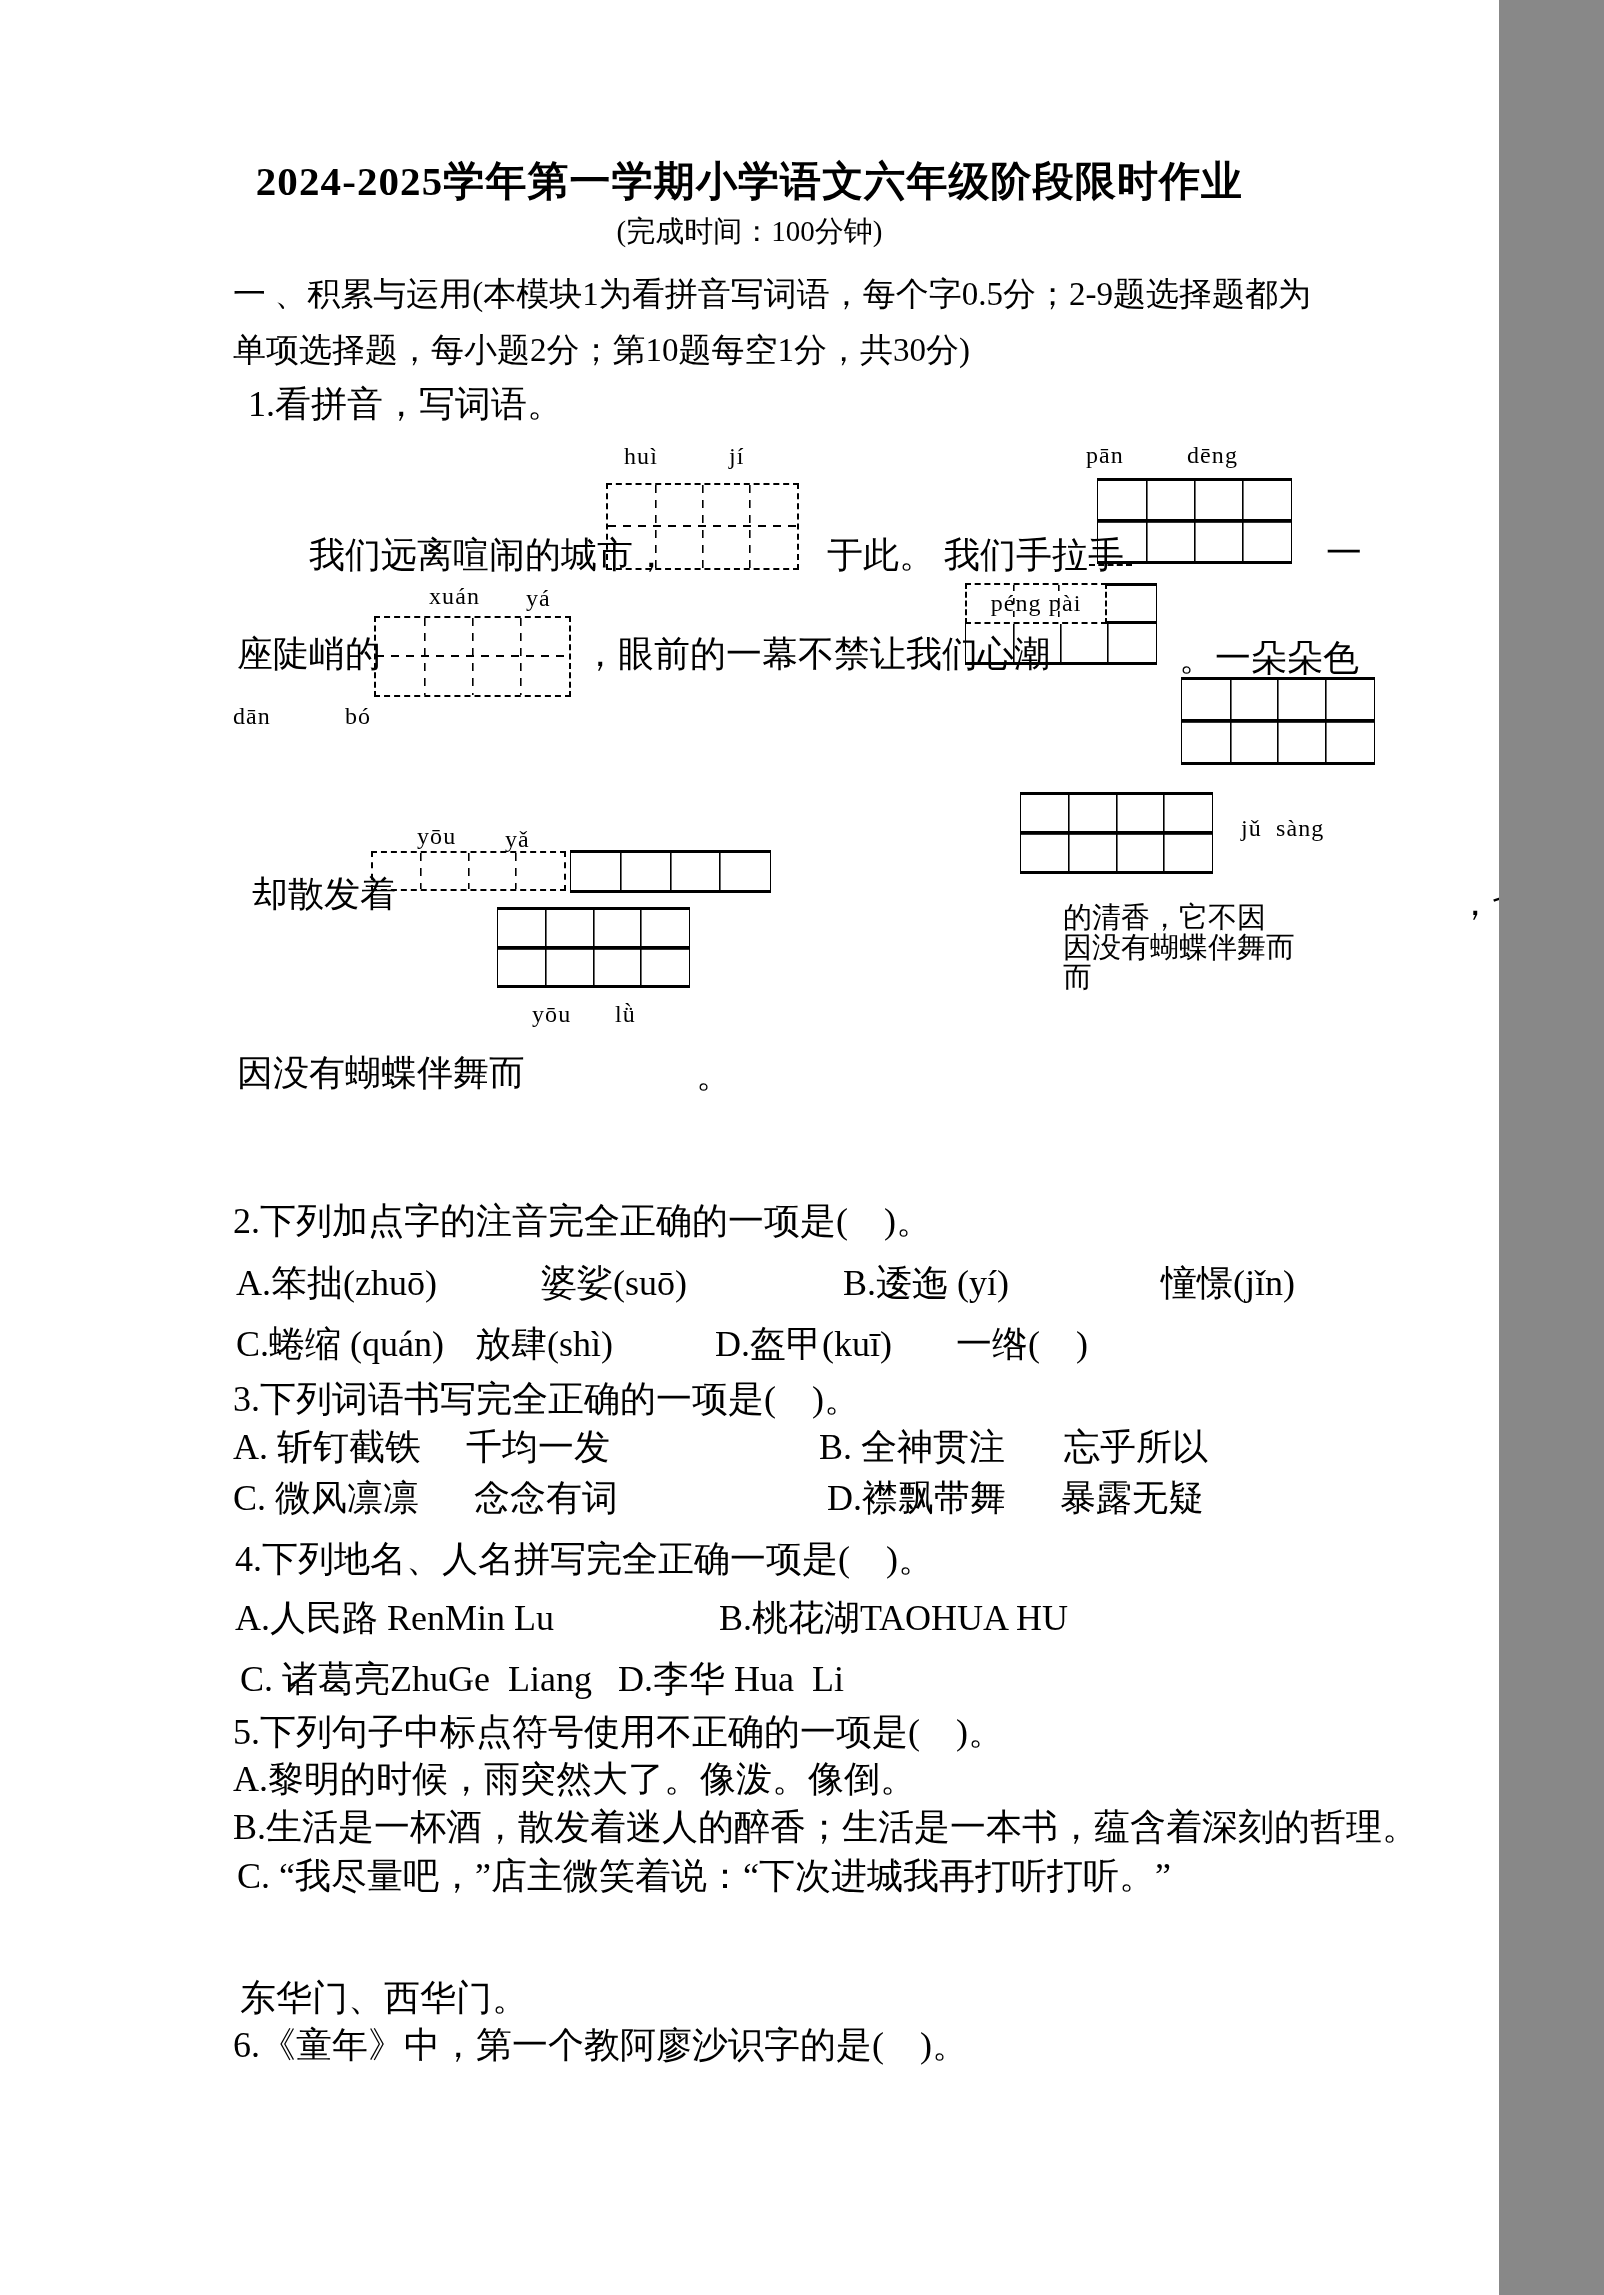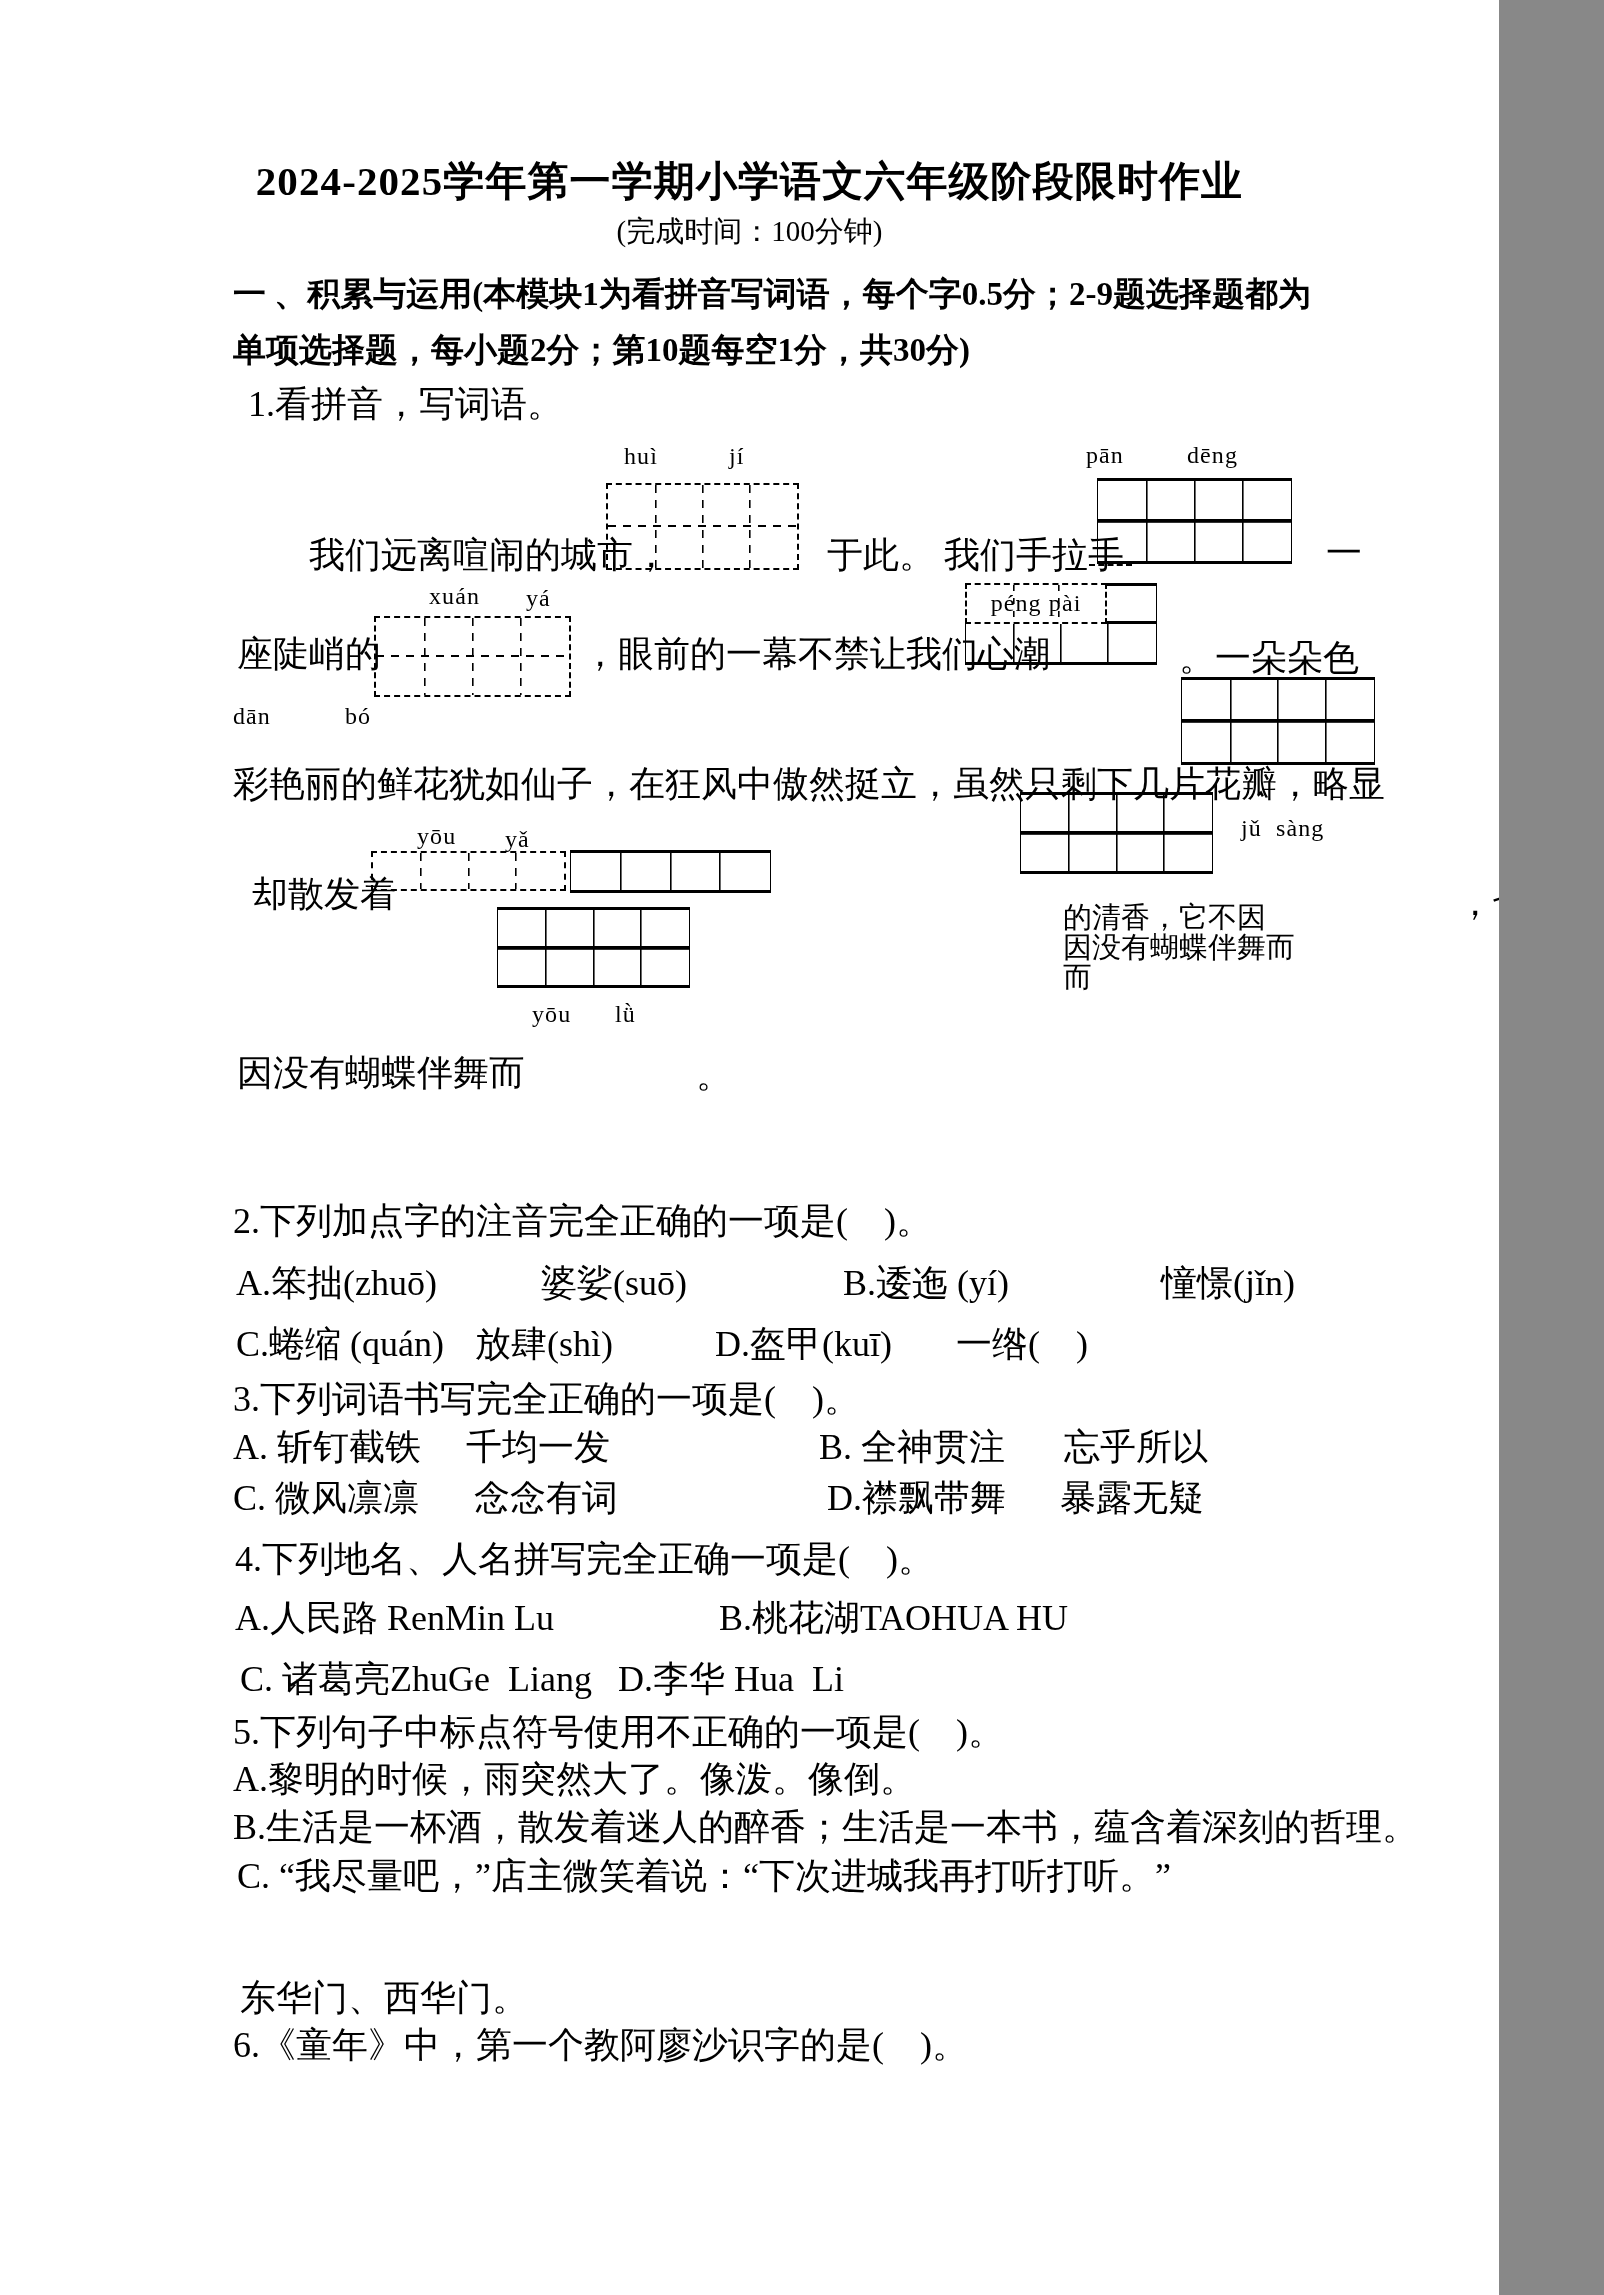--- a/index.html
+++ b/index.html
@@ -10,21 +10,21 @@
     font-family:"Liberation Serif","DejaVu Serif",serif;
     color:#000;
     overflow:hidden;
   }
   .t{position:absolute;white-space:pre;line-height:1.15;}
   .b{font-size:36px;}
   .small{font-size:29px;}
   .py{font-size:24px;letter-spacing:1.1px;}
   .title{left:0;width:100%;text-align:center;font-size:41px;font-weight:bold;letter-spacing:1.1px;}
   .subtitle{left:0;width:100%;text-align:center;font-size:29px;}
-  .h1{font-size:33px;font-weight:bold;}
+  .h1{font-size:33px;font-weight:normal;}
   
   .grid-solid{
     position:absolute;box-sizing:border-box;
     border:1.6px solid #000;border-top-width:3.8px;border-bottom-width:3.8px;
     background-image:
       linear-gradient(#000,#000),
       linear-gradient(#000,#000),linear-gradient(#000,#000),linear-gradient(#000,#000);
     background-size:100% 3.8px,1.6px 100%,1.6px 100%,1.6px 100%;
     background-position:0 center,25% 0,50% 0,75% 0;
     background-repeat:no-repeat;
@@ -122,21 +122,20 @@
   </div>
 
   <span class="t b" style="left:237px;top:634px;">座陡峭的</span>
   <span class="t b" style="left:582px;top:634px;">，眼前的一幕不禁让我们心潮</span>
   <span class="t b" style="left:1179px;top:638px;">。一朵朵色</span>
 
   <span class="t py" style="left:233px;top:703px;">dān</span>
   <span class="t py" style="left:345px;top:703px;">bó</span>
   <div class="grid-solid" style="left:1181px;top:677px;width:194px;height:88px;"></div>
 
-  <span class="t b" style="left:233px;top:764px;">彩艳丽的鲜花犹如仙子，在狂风中傲然挺立，虽然只剩下几片花瓣，略显</span>
 
   <div class="grid-solid" style="left:1020px;top:792px;width:193px;height:82px;"></div>
   <span class="t py" style="left:1241px;top:815px;">jǔ  sàng</span>
 
   <span class="t py" style="left:417px;top:823px;">yōu</span>
   <span class="t py" style="left:505px;top:826px;">yǎ</span>
   <div class="grid-dashed one" style="left:371px;top:851px;width:195px;height:40px;"></div>
   <div class="grid-solid one" style="left:570px;top:850px;width:201px;height:43px;"></div>
   <span class="t b" style="left:252px;top:874px;">却散发着</span>
 

